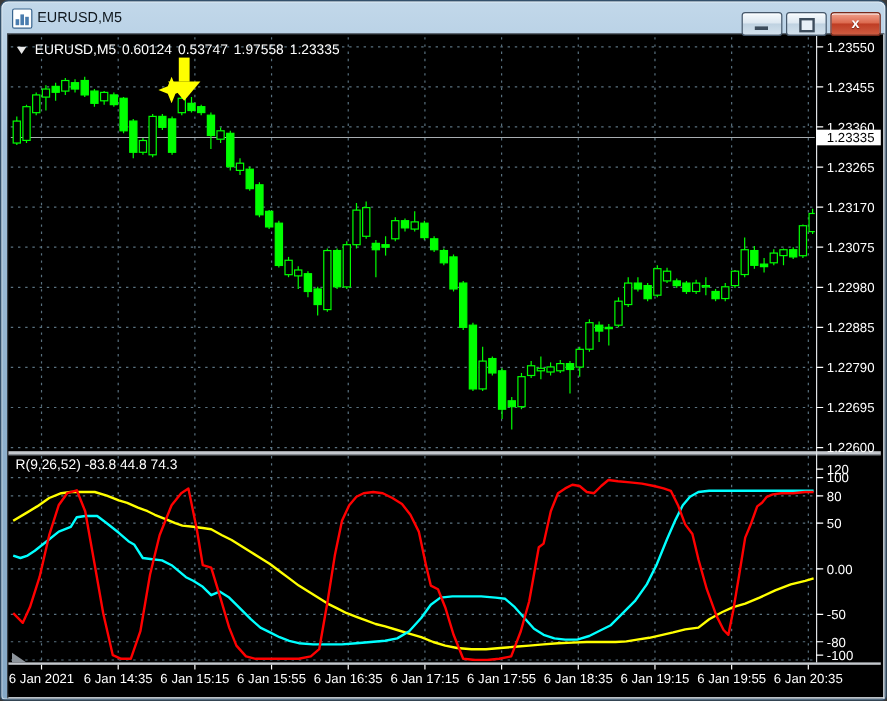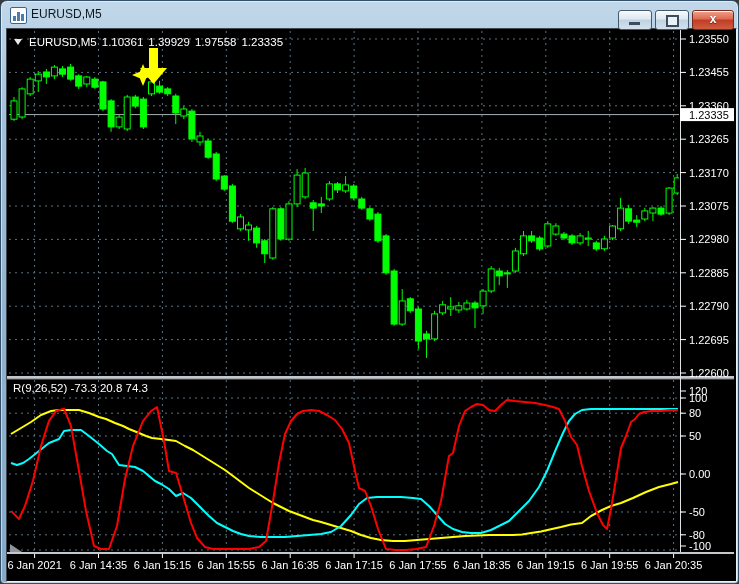--- a/index.html
+++ b/index.html
@@ -342,27 +342,27 @@
         <line x1="608.7" y1="553" x2="608.7" y2="557" stroke="#fff" stroke-width="1"></line>
         <text x="608.7" y="568" fill="#FFFFFF" font-size="11" font-family="Liberation Sans, sans-serif" text-anchor="middle">6 Jan 19:55</text>
         <line x1="672.6" y1="553" x2="672.6" y2="557" stroke="#fff" stroke-width="1"></line>
         <text x="672.6" y="568" fill="#FFFFFF" font-size="11" font-family="Liberation Sans, sans-serif" text-anchor="middle">6 Jan 20:35</text>
         <polygon points="9,543 9,551 21,551" fill="#8d949b"></polygon>
       </svg>
 
     <div class="ohlc-header">
       <span class="drop-tri"></span>
       <span>EURUSD,M5</span>
-      <span>1.10361</span>
-      <span>1.39929</span>
+      <span>0.60124</span>
+      <span>0.53747</span>
       <span>1.97558</span>
       <span>1.23335</span>
     </div>
 
-    <div class="ind-header">R(9,26,52) -73.3 20.8 74.3</div>
+    <div class="ind-header">R(9,26,52) -83.8 44.8 74.3</div>
 
     <div class="titlebar">
       <div class="win-icon">
         <i class="b1"></i>
           <i class="b2"></i>
           <i class="b3"></i>
       </div>
       <span class="title-text">EURUSD,M5</span>
       <div class="win-buttons">
         <div class="wbtn min">

